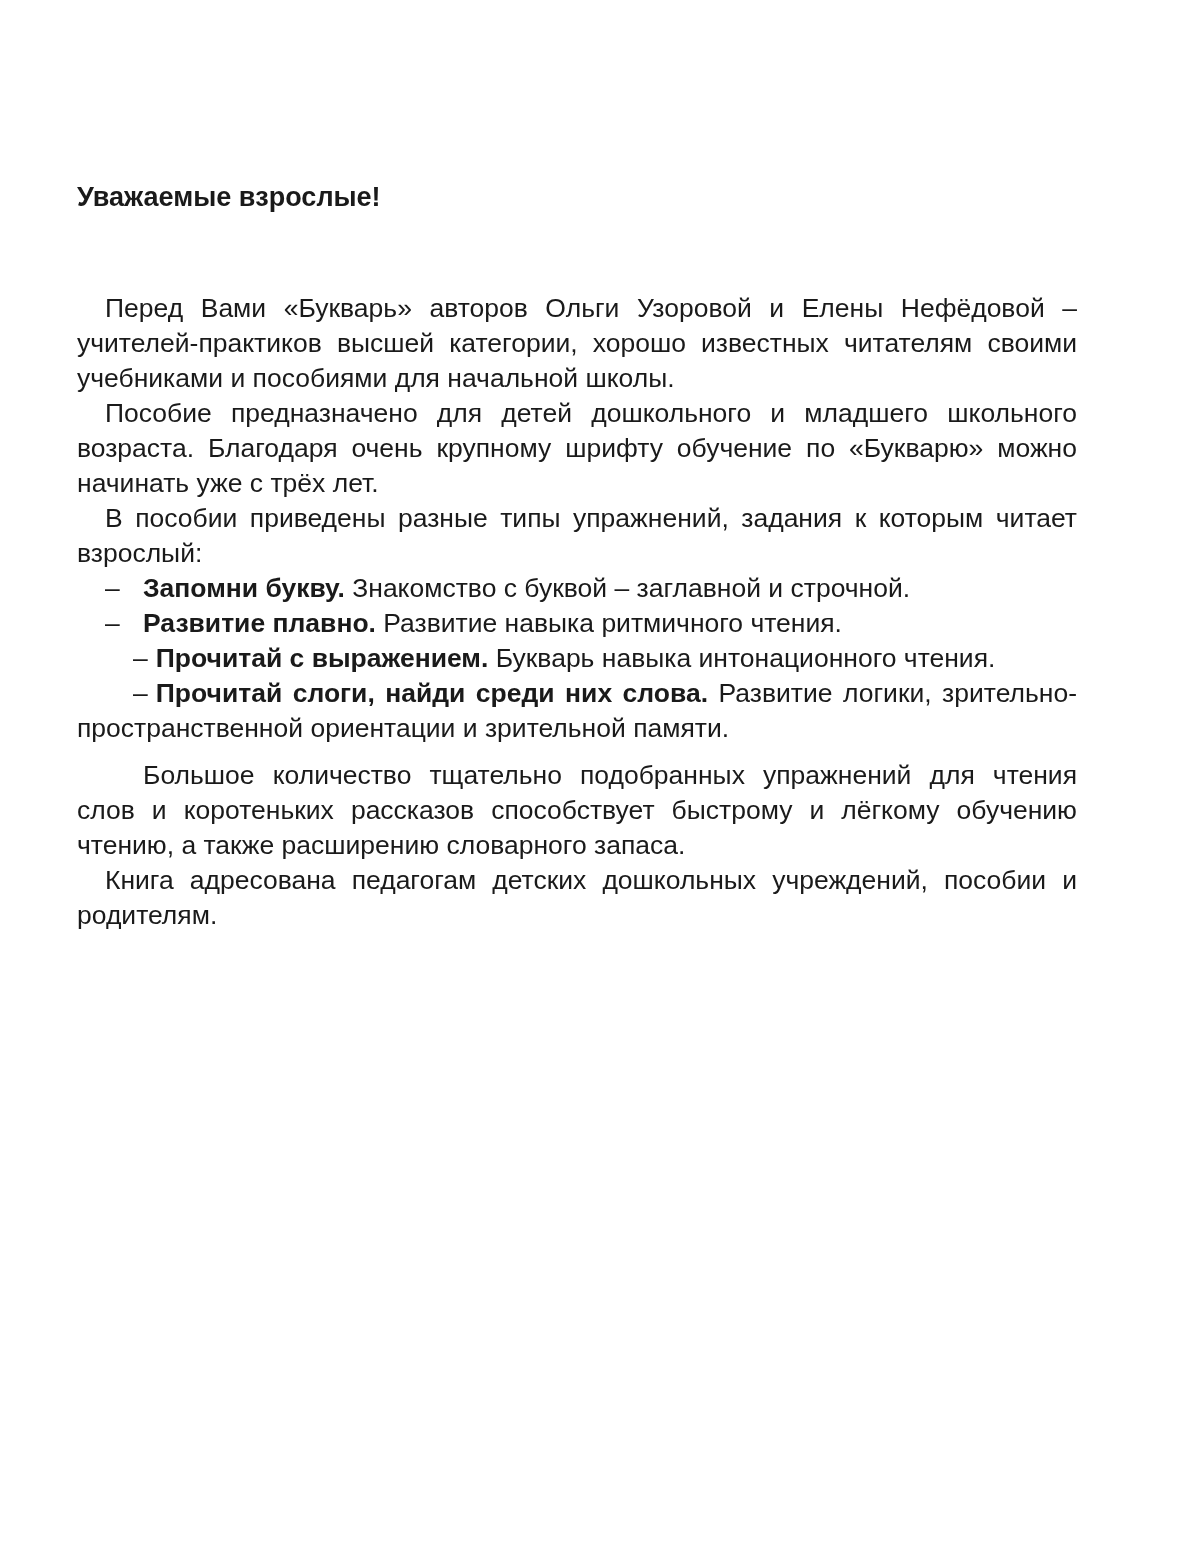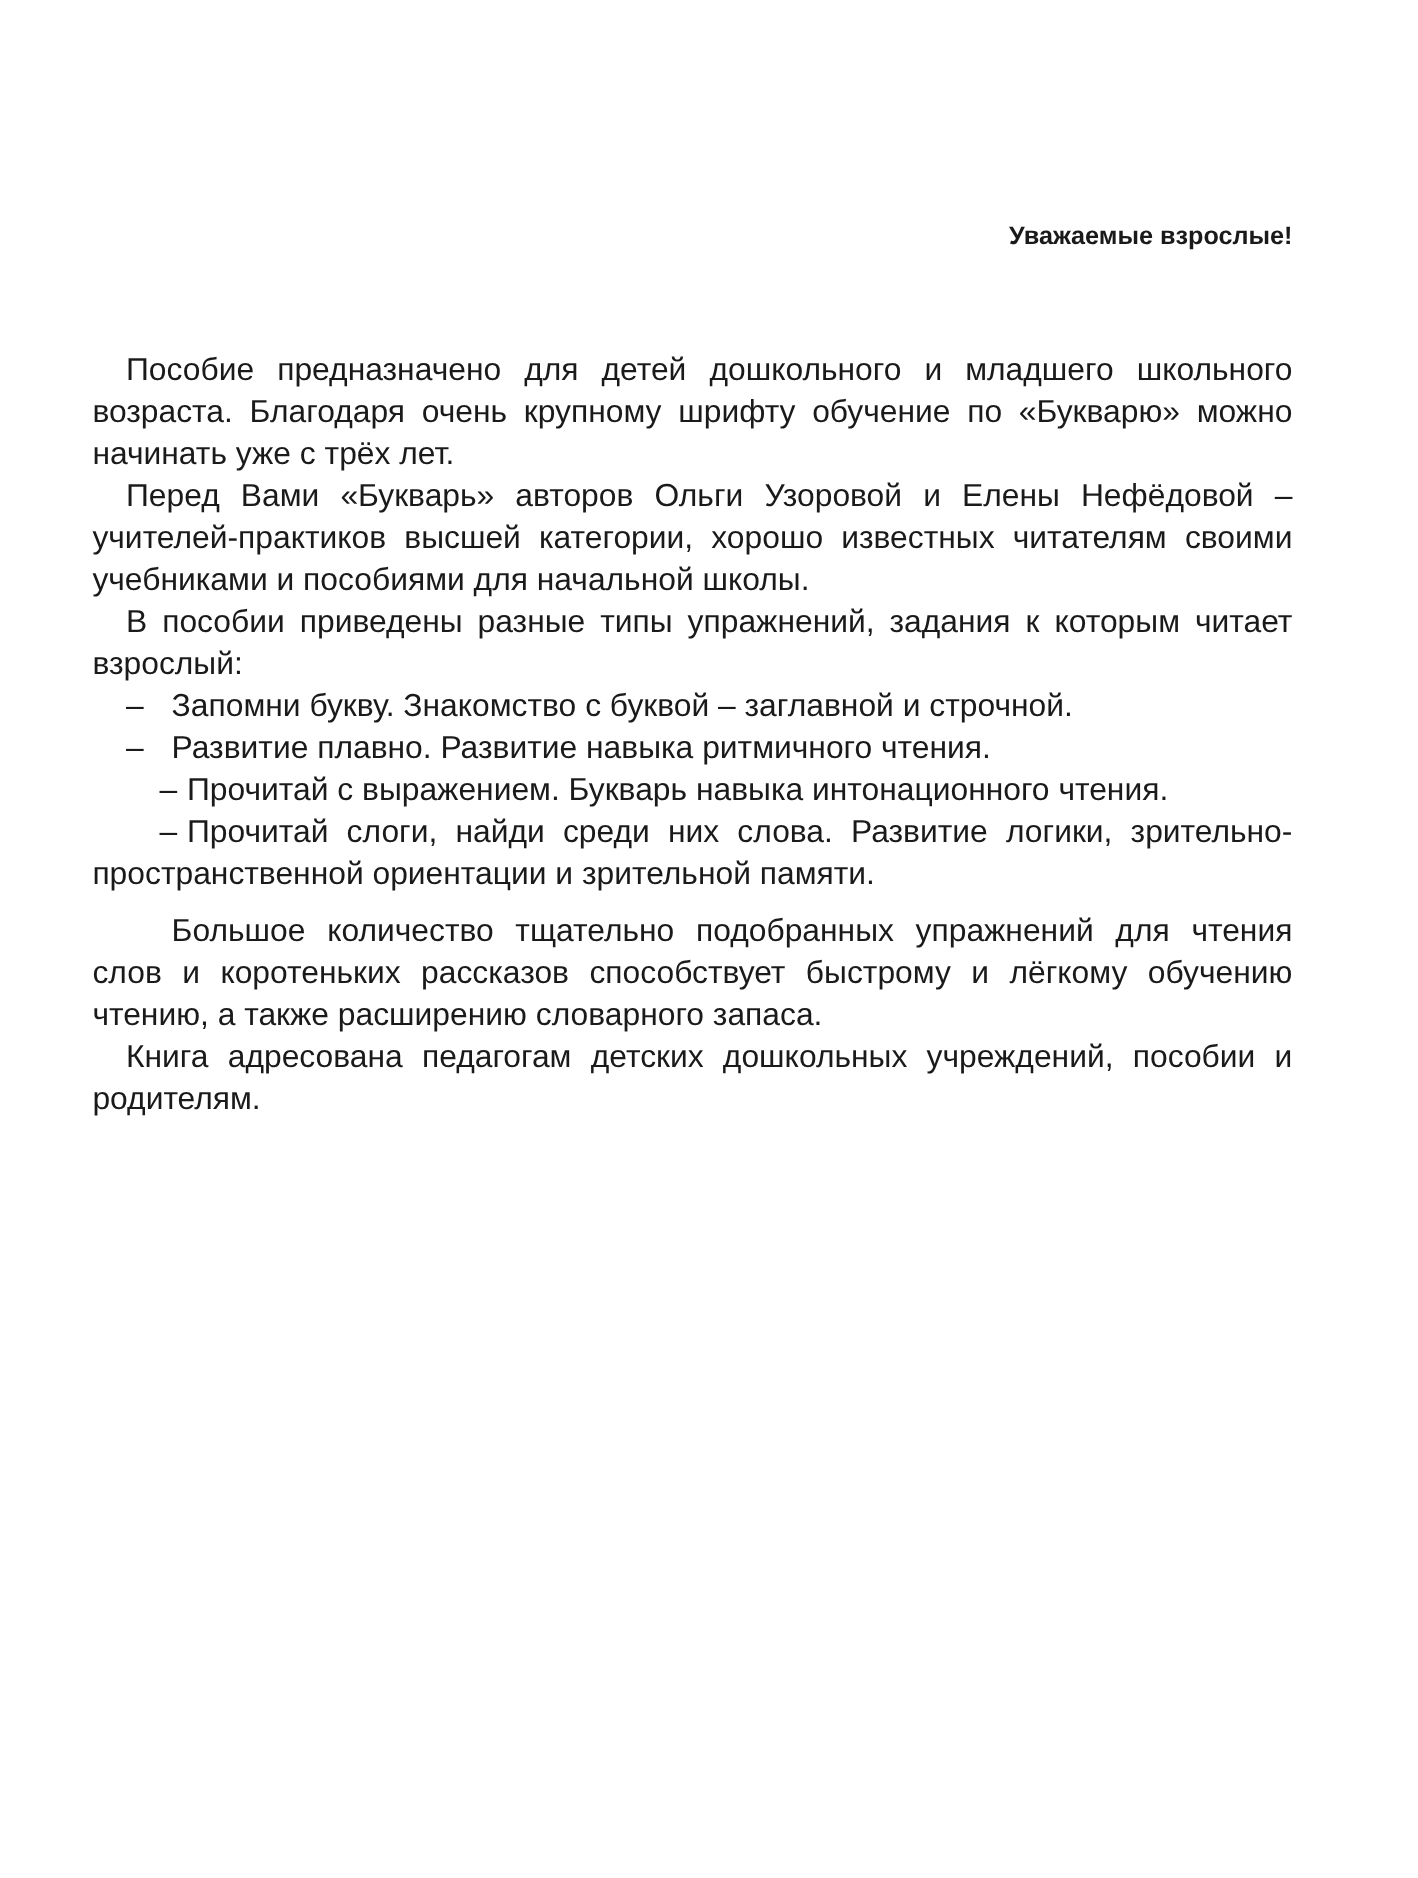--- a/index.html
+++ b/index.html
@@ -6,42 +6,42 @@
   body { width: 1182px; height: 1565px; position: relative; overflow: hidden; }
   .page {
     position: absolute; left: 77px; top: 0; width: 1000px;
     color: #1a1a1a;
     font-family: "Liberation Sans", sans-serif;
     font-size: 26.5px;
     line-height: 35px;
   }
   .title {
     position: absolute; top: 181px; left: 0; width: 1000px;
-    text-align: right; font-weight: bold; font-size: 21px; line-height: 32px;
+    text-align: left; font-weight: bold; font-size: 27px; line-height: 32px;
   }
   .body { position: absolute; top: 291px; left: 0; width: 1000px; }
   p { margin: 0; text-align: justify; }
   .ind { text-indent: 28px; }
   .ind2 { text-indent: 66px; margin-top: 12px; }
   .item { margin: 0; text-align: justify; }
   .item.short { padding-left: 28px; text-align: left; }
   .item.long { text-indent: 28px; }
   .dash { display: inline-block; width: 38px; }
   .item.long .dash { width: auto; margin-right: 8px; }
-  b { font-weight: normal; }
+  b { font-weight: bold; }
 </style>
 </head>
 <body>
 
 <div class="page">
   <div class="title">Уважаемые взрослые!</div>
 
   <div class="body">
+    <p class="ind">Перед Вами «Букварь» авторов Ольги Узоровой и Елены Нефёдовой – учителей-практиков высшей категории, хорошо известных читателям своими учебниками и пособиями для начальной школы.</p>
     <p class="ind">Пособие предназначено для детей дошкольного и младшего школьного возраста. Благодаря очень крупному шрифту обучение по «Букварю» можно начинать уже с трёх лет.</p>
-    <p class="ind">Перед Вами «Букварь» авторов Ольги Узоровой и Елены Нефёдовой – учителей-практиков высшей категории, хорошо известных читателям своими учебниками и пособиями для начальной школы.</p>
     <p class="ind">В пособии приведены разные типы упражнений,  задания к которым читает взрослый:</p>
 
     <div class="item short">
       <span class="dash">–</span><b>Запомни букву.</b><span> Знакомство с буквой – заглавной и строчной.</span>
     </div>
     <div class="item short">
       <span class="dash">–</span><b>Развитие плавно.</b><span> Развитие навыка ритмичного чтения.</span>
     </div>
     <div class="item long">
       <span class="dash">–</span><b>Прочитай с выражением.</b><span> Букварь навыка интонационного чтения.</span>

